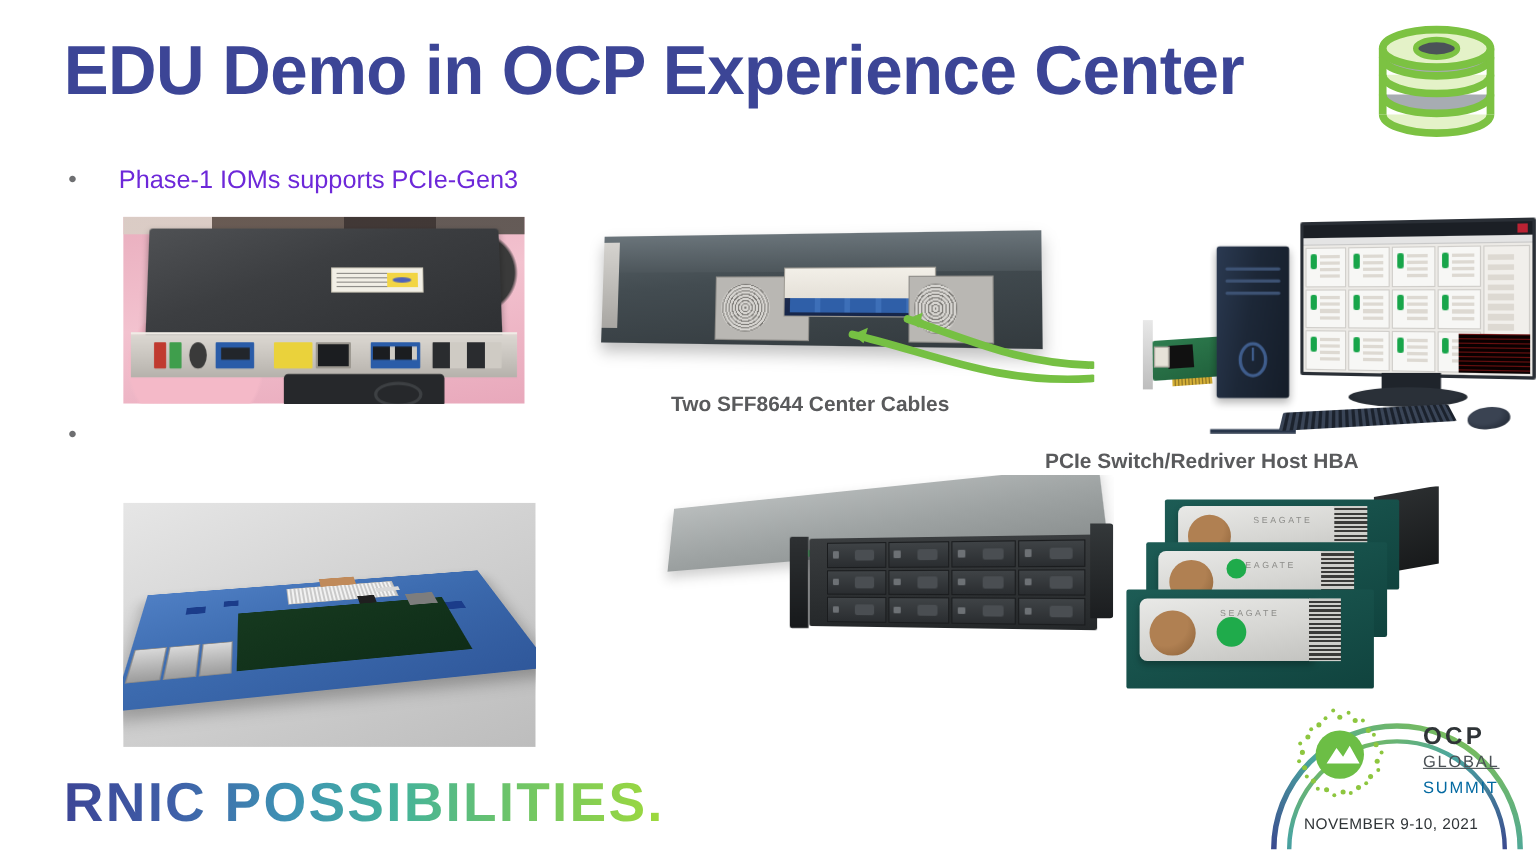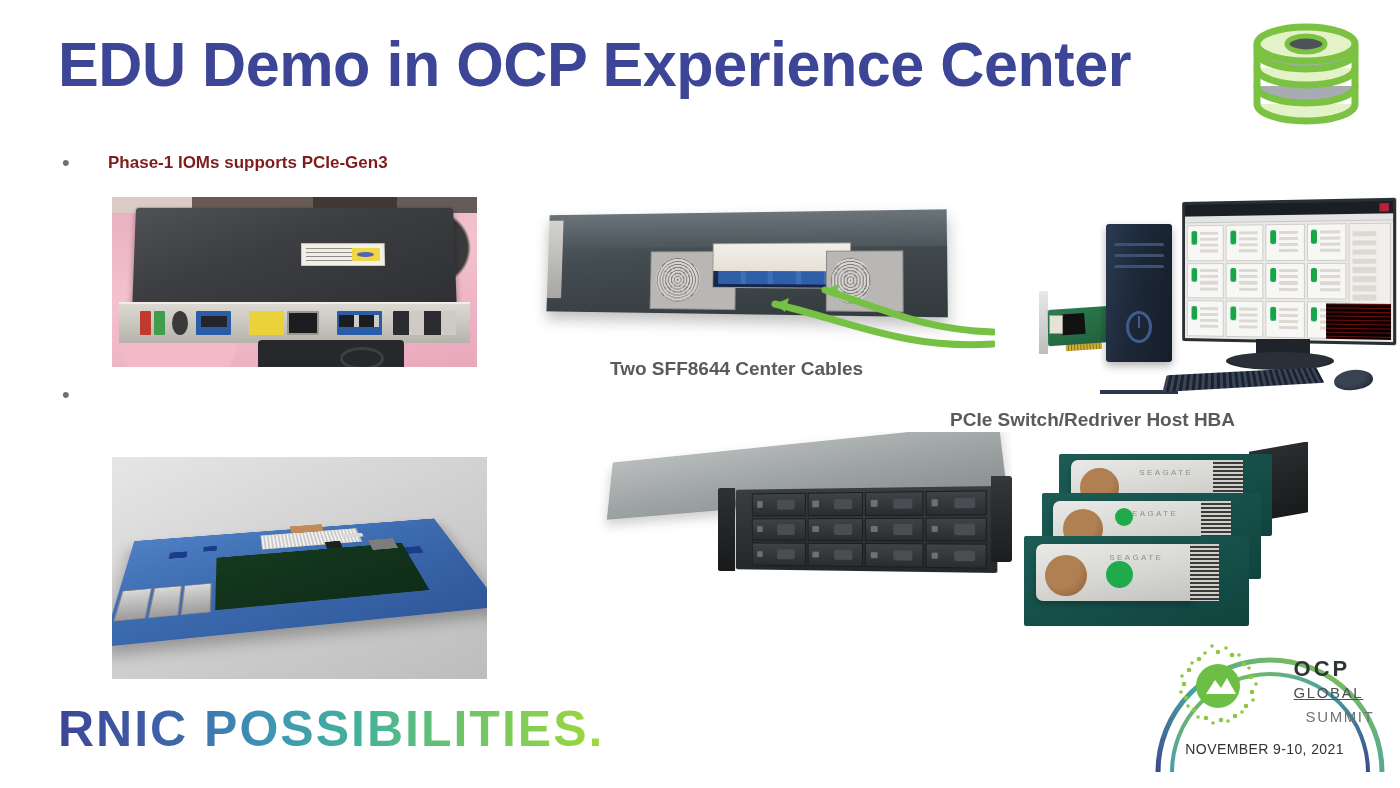--- a/index.html
+++ b/index.html
@@ -35,21 +35,21 @@
     color: #111; font-size: 20px; letter-spacing: 0.4px;
   }
 
   
   .bullet-row { position: absolute; display: flex; }
   .bullet-dot {
     color: #6e6f71; font-size: 22px; line-height: 1;
     width: 46px; flex: 0 0 46px; padding-top: 4px;
   }
   .bullet-text {
-    color: #7f1d1d; font-weight: bold; font-size: 17px; line-height: 30px;
+    color: #6d28d9; font-weight: normal; font-size: 23px; line-height: 30px;
     white-space: pre-line;
   }
   #bullet-1 { left: 62px; top: 148px; }
   #bullet-2 { left: 62px; top: 380px; width: 470px; }
 
   
   .fig { position: absolute; overflow: hidden; }
 
   
   #fig-iom-photo { left: 112px; top: 197px; width: 365px; height: 170px; }
@@ -280,21 +280,21 @@
     background: linear-gradient(90deg,#3c4596 0%, #3f5fa8 18%, #3e94b4 38%, #45b39a 56%, #6cc46a 74%, #9ed93c 100%);
     -webkit-background-clip: text; background-clip: text;
     paint-order: stroke fill;
   }
   .open-poss span { -webkit-text-stroke: 0; }
 
   
   #ocp-logo { position:absolute; left:1146px; top:622px; width:246px; height:156px; }
   .ocp-text-ocp { position:absolute; left:60%; top:22%; font-size:22px; font-weight:bold; color:#2f3437; letter-spacing:3px; }
   .ocp-text-global { position:absolute; left:60%; top:40%; font-size:15px; color:#4b5156; letter-spacing:1.6px;text-decoration:underline; }
-  .ocp-text-summit { position:absolute; left:60%; top:55%; font-size:15px; color:#737373; letter-spacing:1.6px;margin-left:12px; }
+  .ocp-text-summit { position:absolute; left:60%; top:55%; font-size:15px; color:#0369a1; letter-spacing:1.6px; }
   .ocp-date { position:absolute; left:16%; top:76%; font-size:14px; color:#2f3437; letter-spacing:0.4px; }
 </style>
 </head>
 <body>
 
 <div id="slide">
 
   <div class="title">EDU Demo in OCP Experience Center</div>
 
   <div class="storage-wrap">

